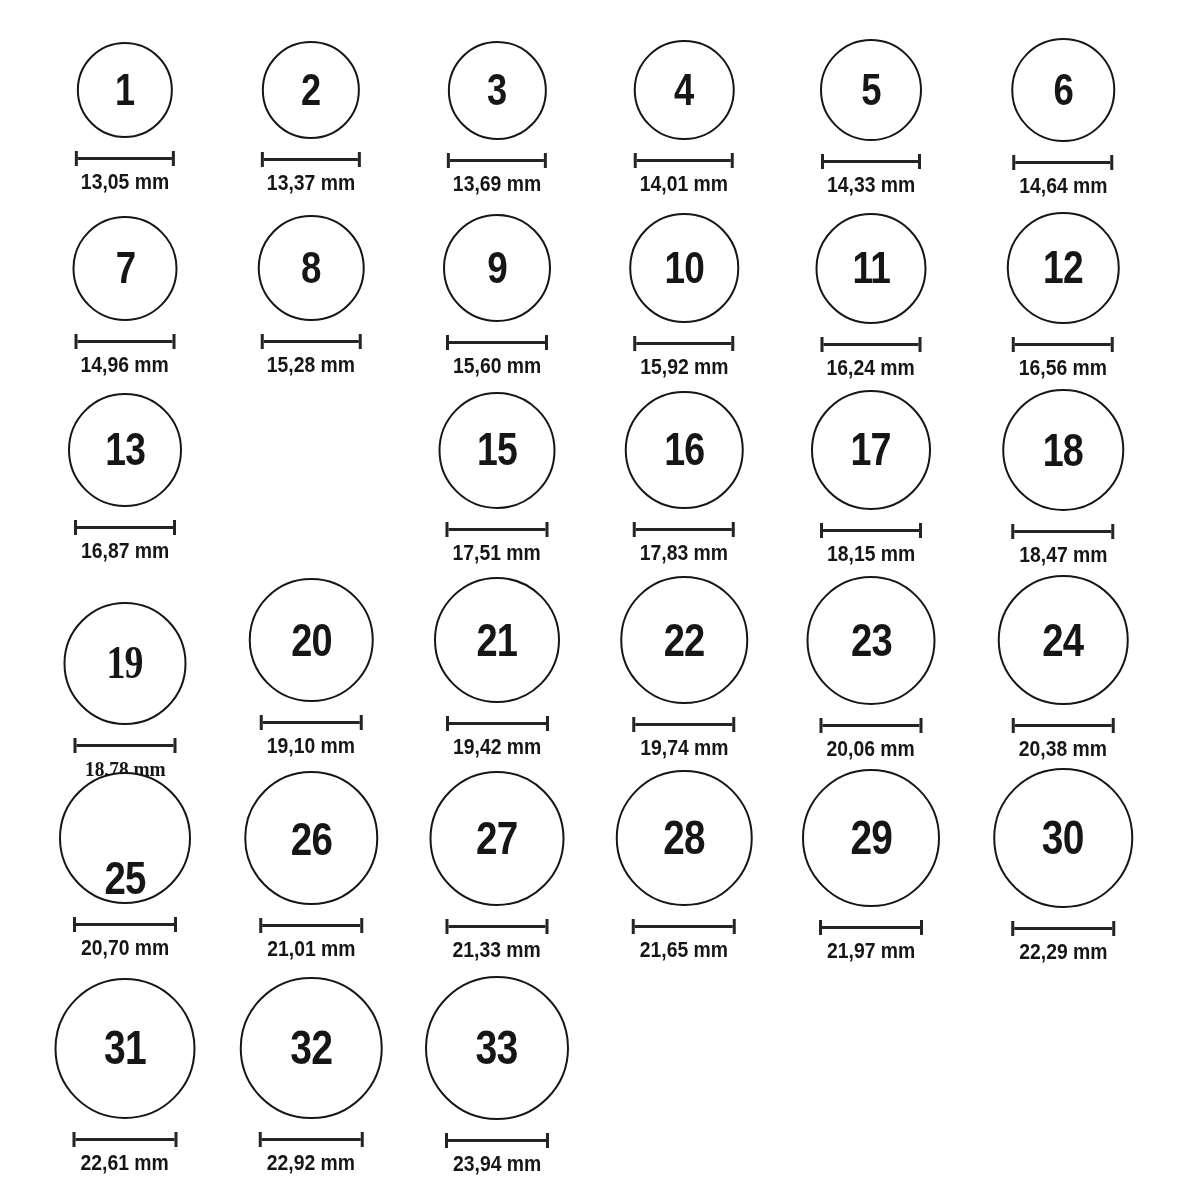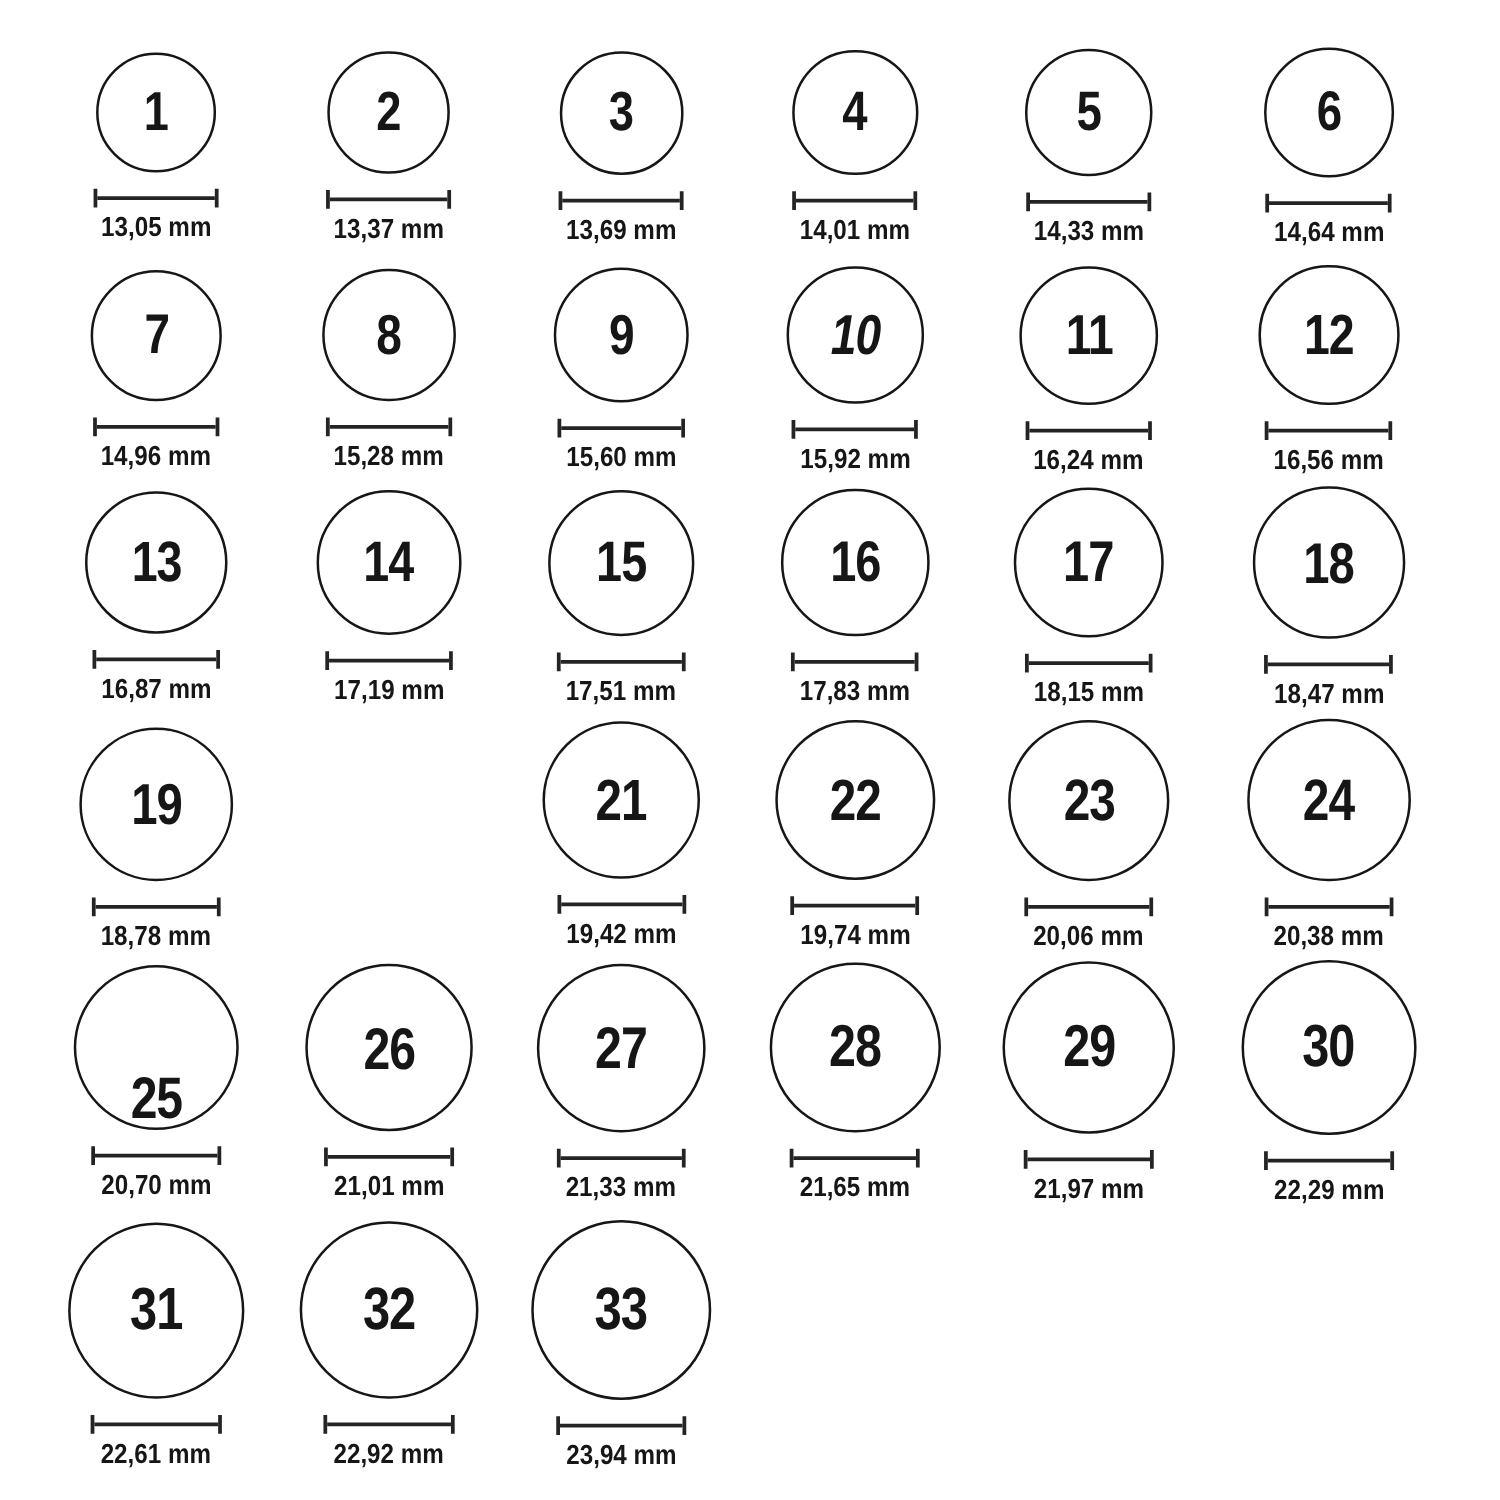--- a/index.html
+++ b/index.html
@@ -170,21 +170,21 @@
     </div>
     <div class="measure" style="width: 101.2px;">
       <span class="tick"></span>
       <span class="bar"></span>
       <span class="tick"></span>
     </div>
     <div class="label">15,60 mm</div>
   </div>
 
   <div class="cell" style="left: 684px; top: 213.25px;">
-    <div class="circle" style="width: 109.5px; height: 109.5px; font-style: italic;">
+    <div class="circle" style="width: 109.5px; height: 109.5px;">
       <span class="num" style="font-size: 45.08px;">10</span>
     </div>
     <div class="measure" style="width: 101.35px;">
       <span class="tick"></span>
       <span class="bar"></span>
       <span class="tick"></span>
     </div>
     <div class="label">15,92 mm</div>
   </div>
 
@@ -217,31 +217,20 @@
       <span class="num" style="font-size: 45.44px;">13</span>
     </div>
     <div class="measure" style="width: 101.8px;">
       <span class="tick"></span>
       <span class="bar"></span>
       <span class="tick"></span>
     </div>
     <div class="label">16,87 mm</div>
   </div>
 
-  <div class="cell" style="left: 311px; top: 392.25px;">
-    <div class="circle" style="width: 115.5px; height: 115.5px;">
-      <span class="num" style="font-size: 45.56px;">14</span>
-    </div>
-    <div class="measure" style="width: 101.95px;">
-      <span class="tick"></span>
-      <span class="bar"></span>
-      <span class="tick"></span>
-    </div>
-    <div class="label">17,19 mm</div>
-  </div>
 
   <div class="cell" style="left: 497px; top: 391.5px;">
     <div class="circle" style="width: 117px; height: 117px; align-items: center;">
       <span class="num" style="font-size: 45.68px;">15</span>
     </div>
     <div class="measure" style="width: 102.1px;">
       <span class="tick"></span>
       <span class="bar"></span>
       <span class="tick"></span>
     </div>
@@ -277,32 +266,43 @@
       <span class="num" style="font-size: 46.04px;">18</span>
     </div>
     <div class="measure" style="width: 102.55px;">
       <span class="tick"></span>
       <span class="bar"></span>
       <span class="tick"></span>
     </div>
     <div class="label">18,47 mm</div>
   </div>
 
-  <div class="cell" style="left: 125px; top: 582px;">
+  <div class="cell" style="left: 125px; top: 602px; font-family: Liberation Serif, serif;">
     <div class="circle" style="width: 123px; height: 123px;">
       <span class="num" style="font-size: 46.16px;">19</span>
     </div>
     <div class="measure" style="width: 102.7px;">
       <span class="tick"></span>
       <span class="bar"></span>
       <span class="tick"></span>
     </div>
     <div class="label">18,78 mm</div>
   </div>
 
+  <div class="cell" style="left: 311px; top: 577.75px;">
+    <div class="circle" style="width: 124.5px; height: 124.5px;">
+      <span class="num" style="font-size: 46.28px;">20</span>
+    </div>
+    <div class="measure" style="width: 102.85px;">
+      <span class="tick"></span>
+      <span class="bar"></span>
+      <span class="tick"></span>
+    </div>
+    <div class="label">19,10 mm</div>
+  </div>
 
   <div class="cell" style="left: 497px; top: 577px;">
     <div class="circle" style="width: 126px; height: 126px;">
       <span class="num" style="font-size: 46.4px;">21</span>
     </div>
     <div class="measure" style="width: 103px;">
       <span class="tick"></span>
       <span class="bar"></span>
       <span class="tick"></span>
     </div>

